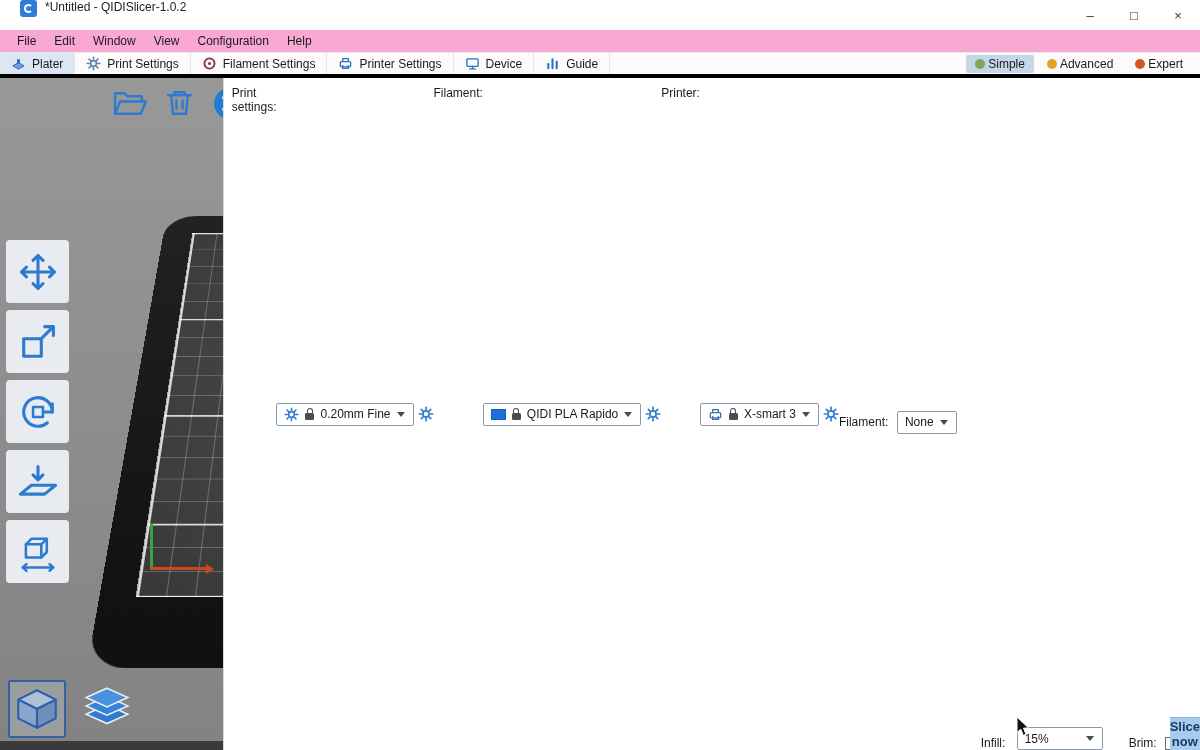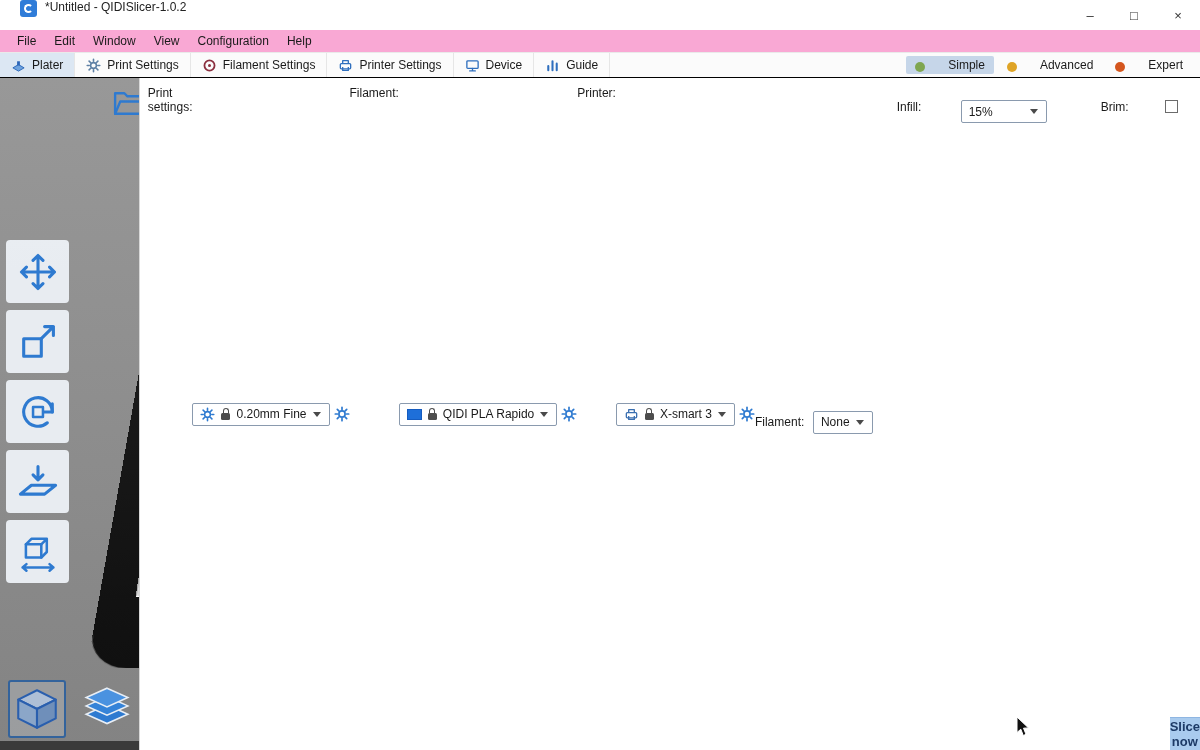--- a/index.html
+++ b/index.html
@@ -16,26 +16,26 @@
   .win-controls { margin-left:auto; display:flex; }
   .winbtn { width:44px; height:30px; display:flex; align-items:center; justify-content:center;
     font-size:13px; color:#333; cursor:default; }
 
   
   .menubar { height:22px; display:flex; align-items:center; padding-left:8px; background:#f9a8d4; font-size:12px; }
   .menu-item { padding:3px 9px; }
 
   
   .tabbar { height:26px; display:flex; align-items:stretch; background:#fbfbfb;
-    border-top:1px solid #eaeaea; border-bottom:1px solid #000000; font-size:12px; }
+    border-top:1px solid #eaeaea; border-bottom:4px solid #000000; font-size:12px; }
   .tab { display:flex; align-items:center; gap:6px; padding:0 11px; border-right:1px solid #e6e6e6; }
   .tab.active { background:#dce7f3; }
   .tab svg { width:15px; height:15px; flex:none; }
   .modes { margin-left:auto; display:flex; align-items:center; gap:4px; padding-right:8px; }
-  .mode { display:flex; align-items:flex-end; gap:23px; padding:2px 9px; border-radius:2px; }
+  .mode { display:flex; align-items:center; gap:3px; padding:2px 9px; border-radius:2px; }
   .mode.active { background:#c6d6e9; }
   .dot { width:10px; height:10px; border-radius:50%; flex:none; }
   .dot-simple { background:#7fa650; }
   .dot-advanced { background:#dfa426; }
   .dot-expert { background:#d4561e; }
 
   
   .main { display:flex; height:672px; }
 
   
@@ -95,21 +95,21 @@
   .gear-btn { width:16px; height:16px; color:#2e7ad0; flex:none; }
   .combo-icon { width:15px; height:15px; color:#2e7ad0; flex:none; }
   .lock { position:relative; width:9px; height:7px; background:#4d4d4d; border-radius:1.5px;
     margin-top:4px; flex:none; }
   .lock::before { content:""; position:absolute; top:-4.6px; left:1.2px; width:6.2px; height:5px;
     border:1.6px solid #4d4d4d; border-bottom:none; border-radius:3.2px 3.2px 0 0; box-sizing:border-box; }
   .swatch { width:15px; height:11px; background:#1e6fd9; border:1px solid #155cc0; flex:none; }
   .supports-row { display:flex; align-items:center; margin-top:10px; }
   .supports-row .sb-inline-label { width:58px; flex:none; }
   .supports-row .combo { margin-right:24px; }
-  .infill-row { display:flex; align-items:flex-start; margin-top:16px;gap:28px; }
+  .infill-row { display:flex; align-items:flex-end; margin-top:16px; }
   .infill-row .sb-inline-label { width:36px; flex:none; }
   .combo.small { flex:none; width:86px; }
   .brim-label { margin-left:26px; margin-right:8px; }
   .checkbox { width:13px; height:13px; border:1px solid #6b6b6b; background:#fff; flex:none; }
   .slice-btn { margin-top:auto; margin-left:-8px; margin-right:-4px; height:33px;
     background:#a9cbee; border:none; border-top:1px solid #8fb6e2;
     font-family:inherit; font-size:13px; font-weight:bold; color:#1c3a66; }
 
   
   .cursor { position:absolute; left:1016px; top:716px; width:14px; height:21px; z-index:99; }

